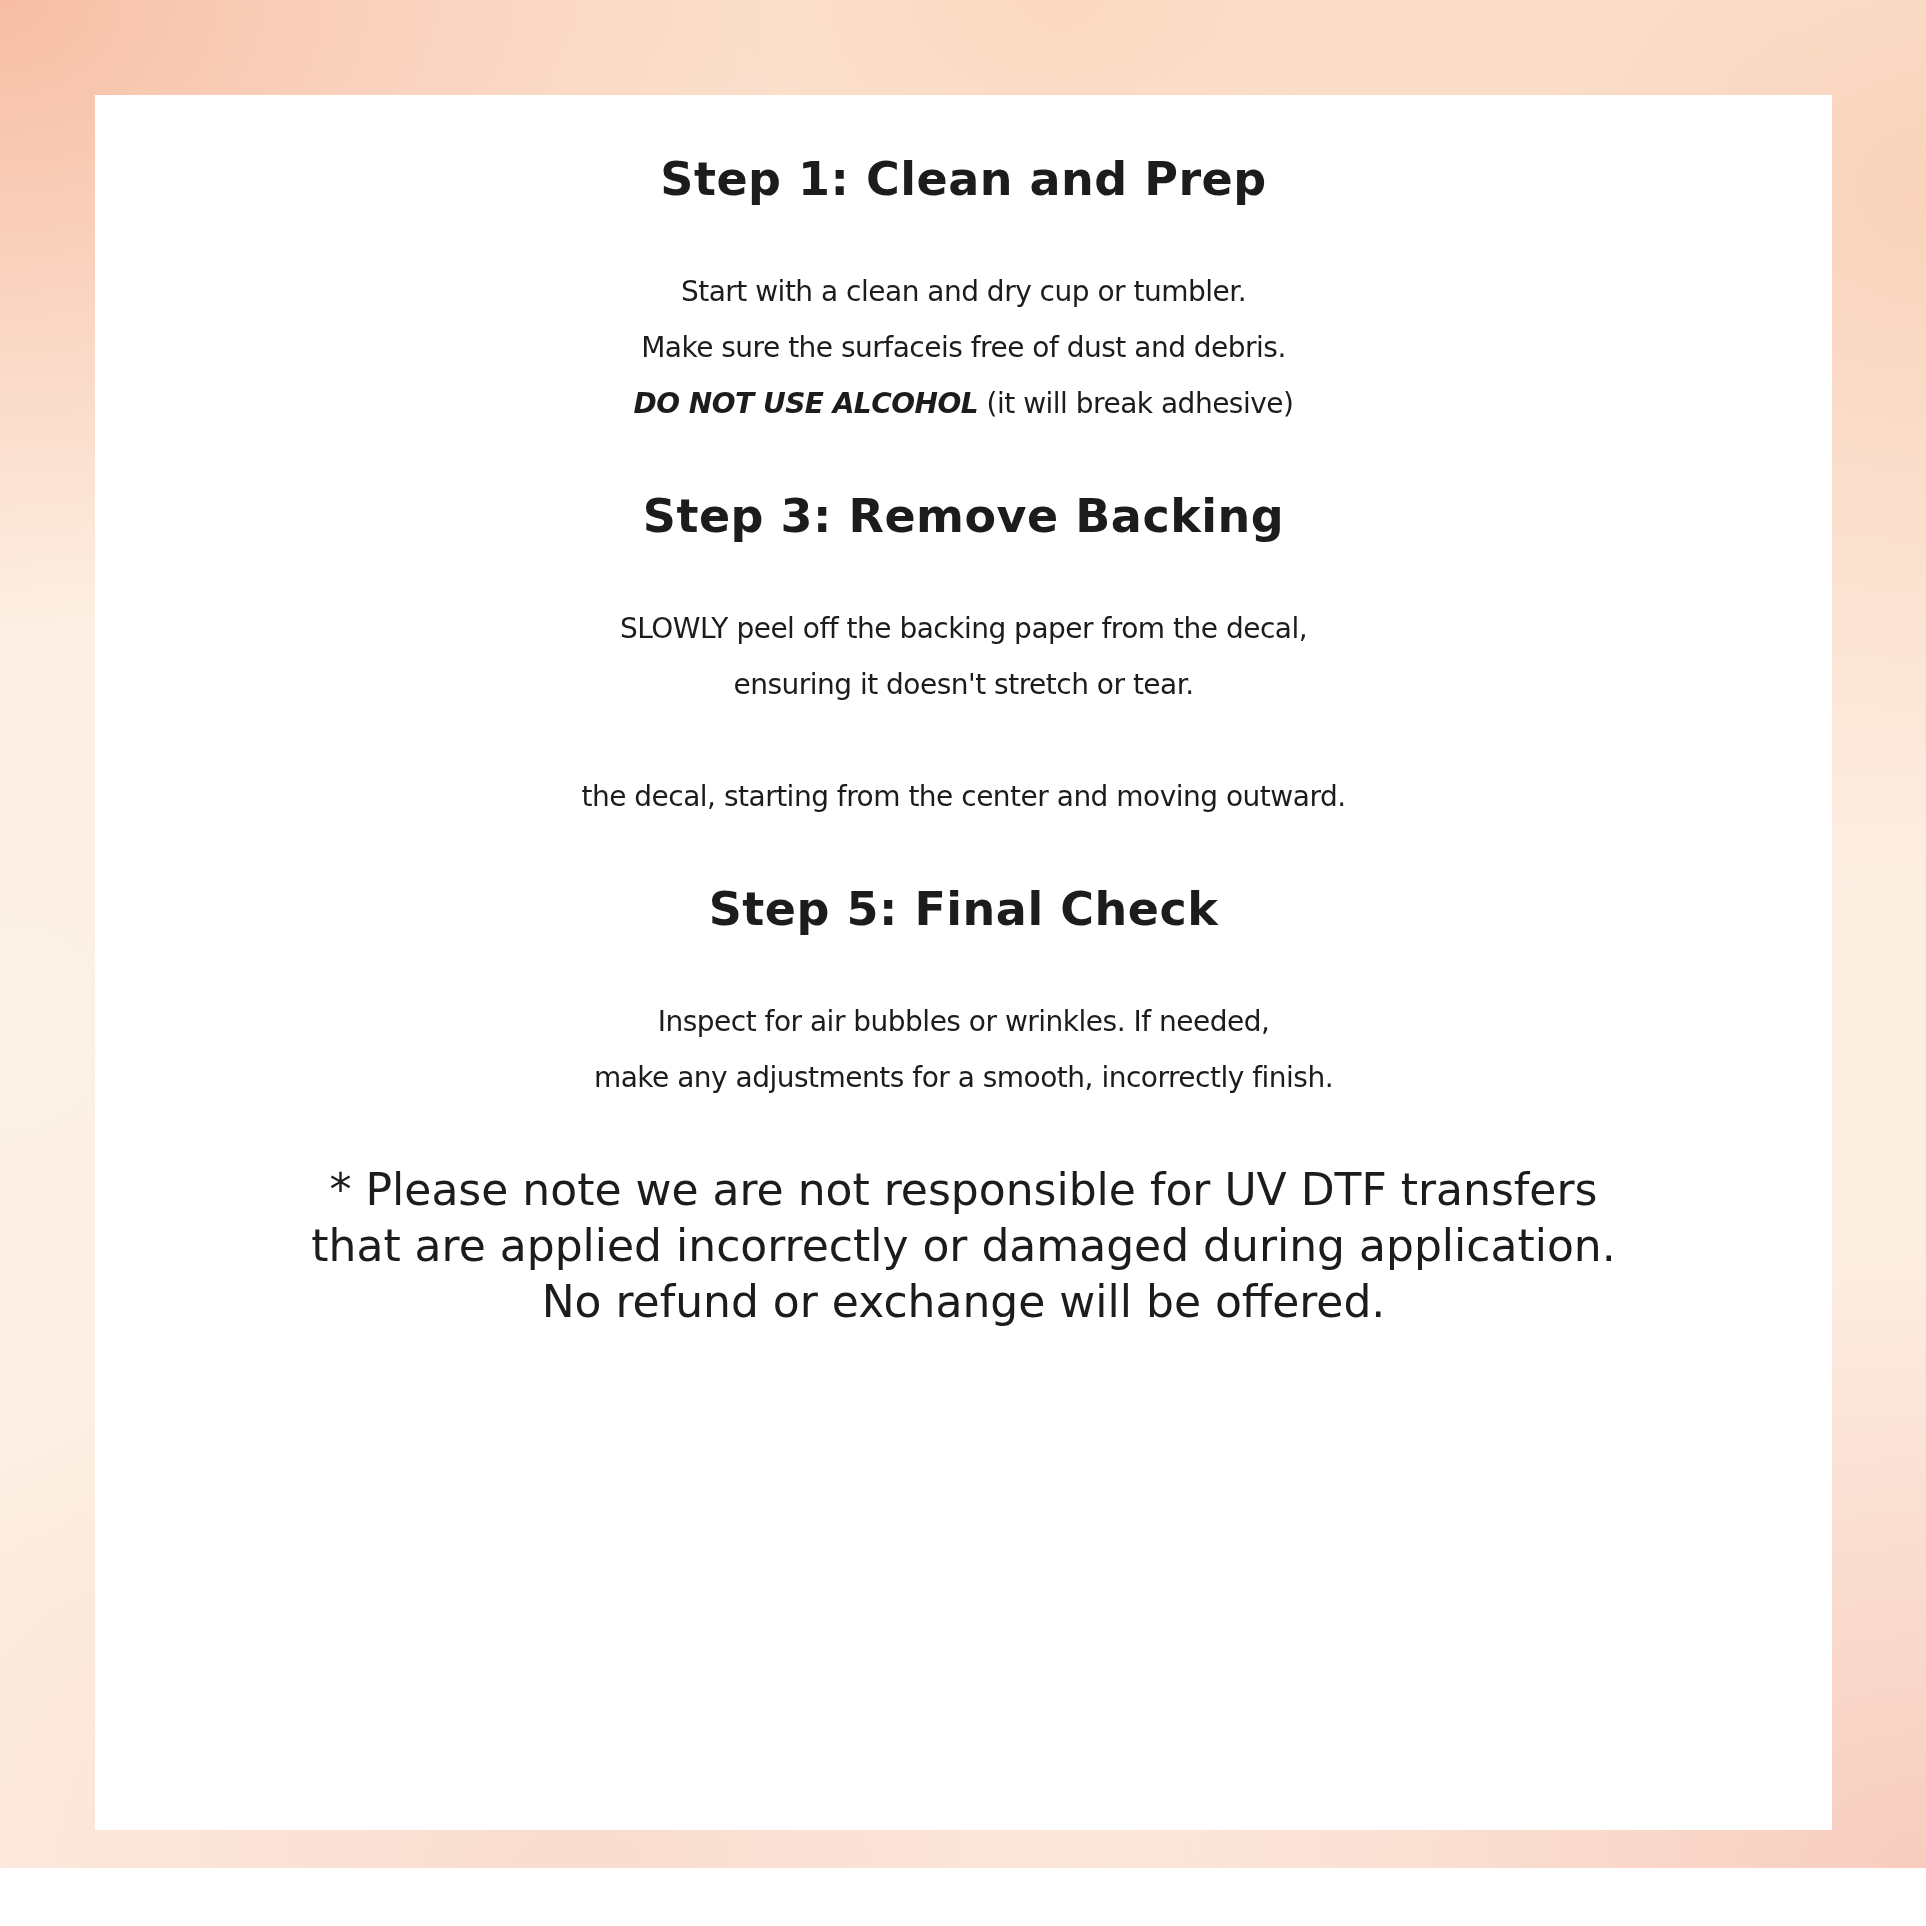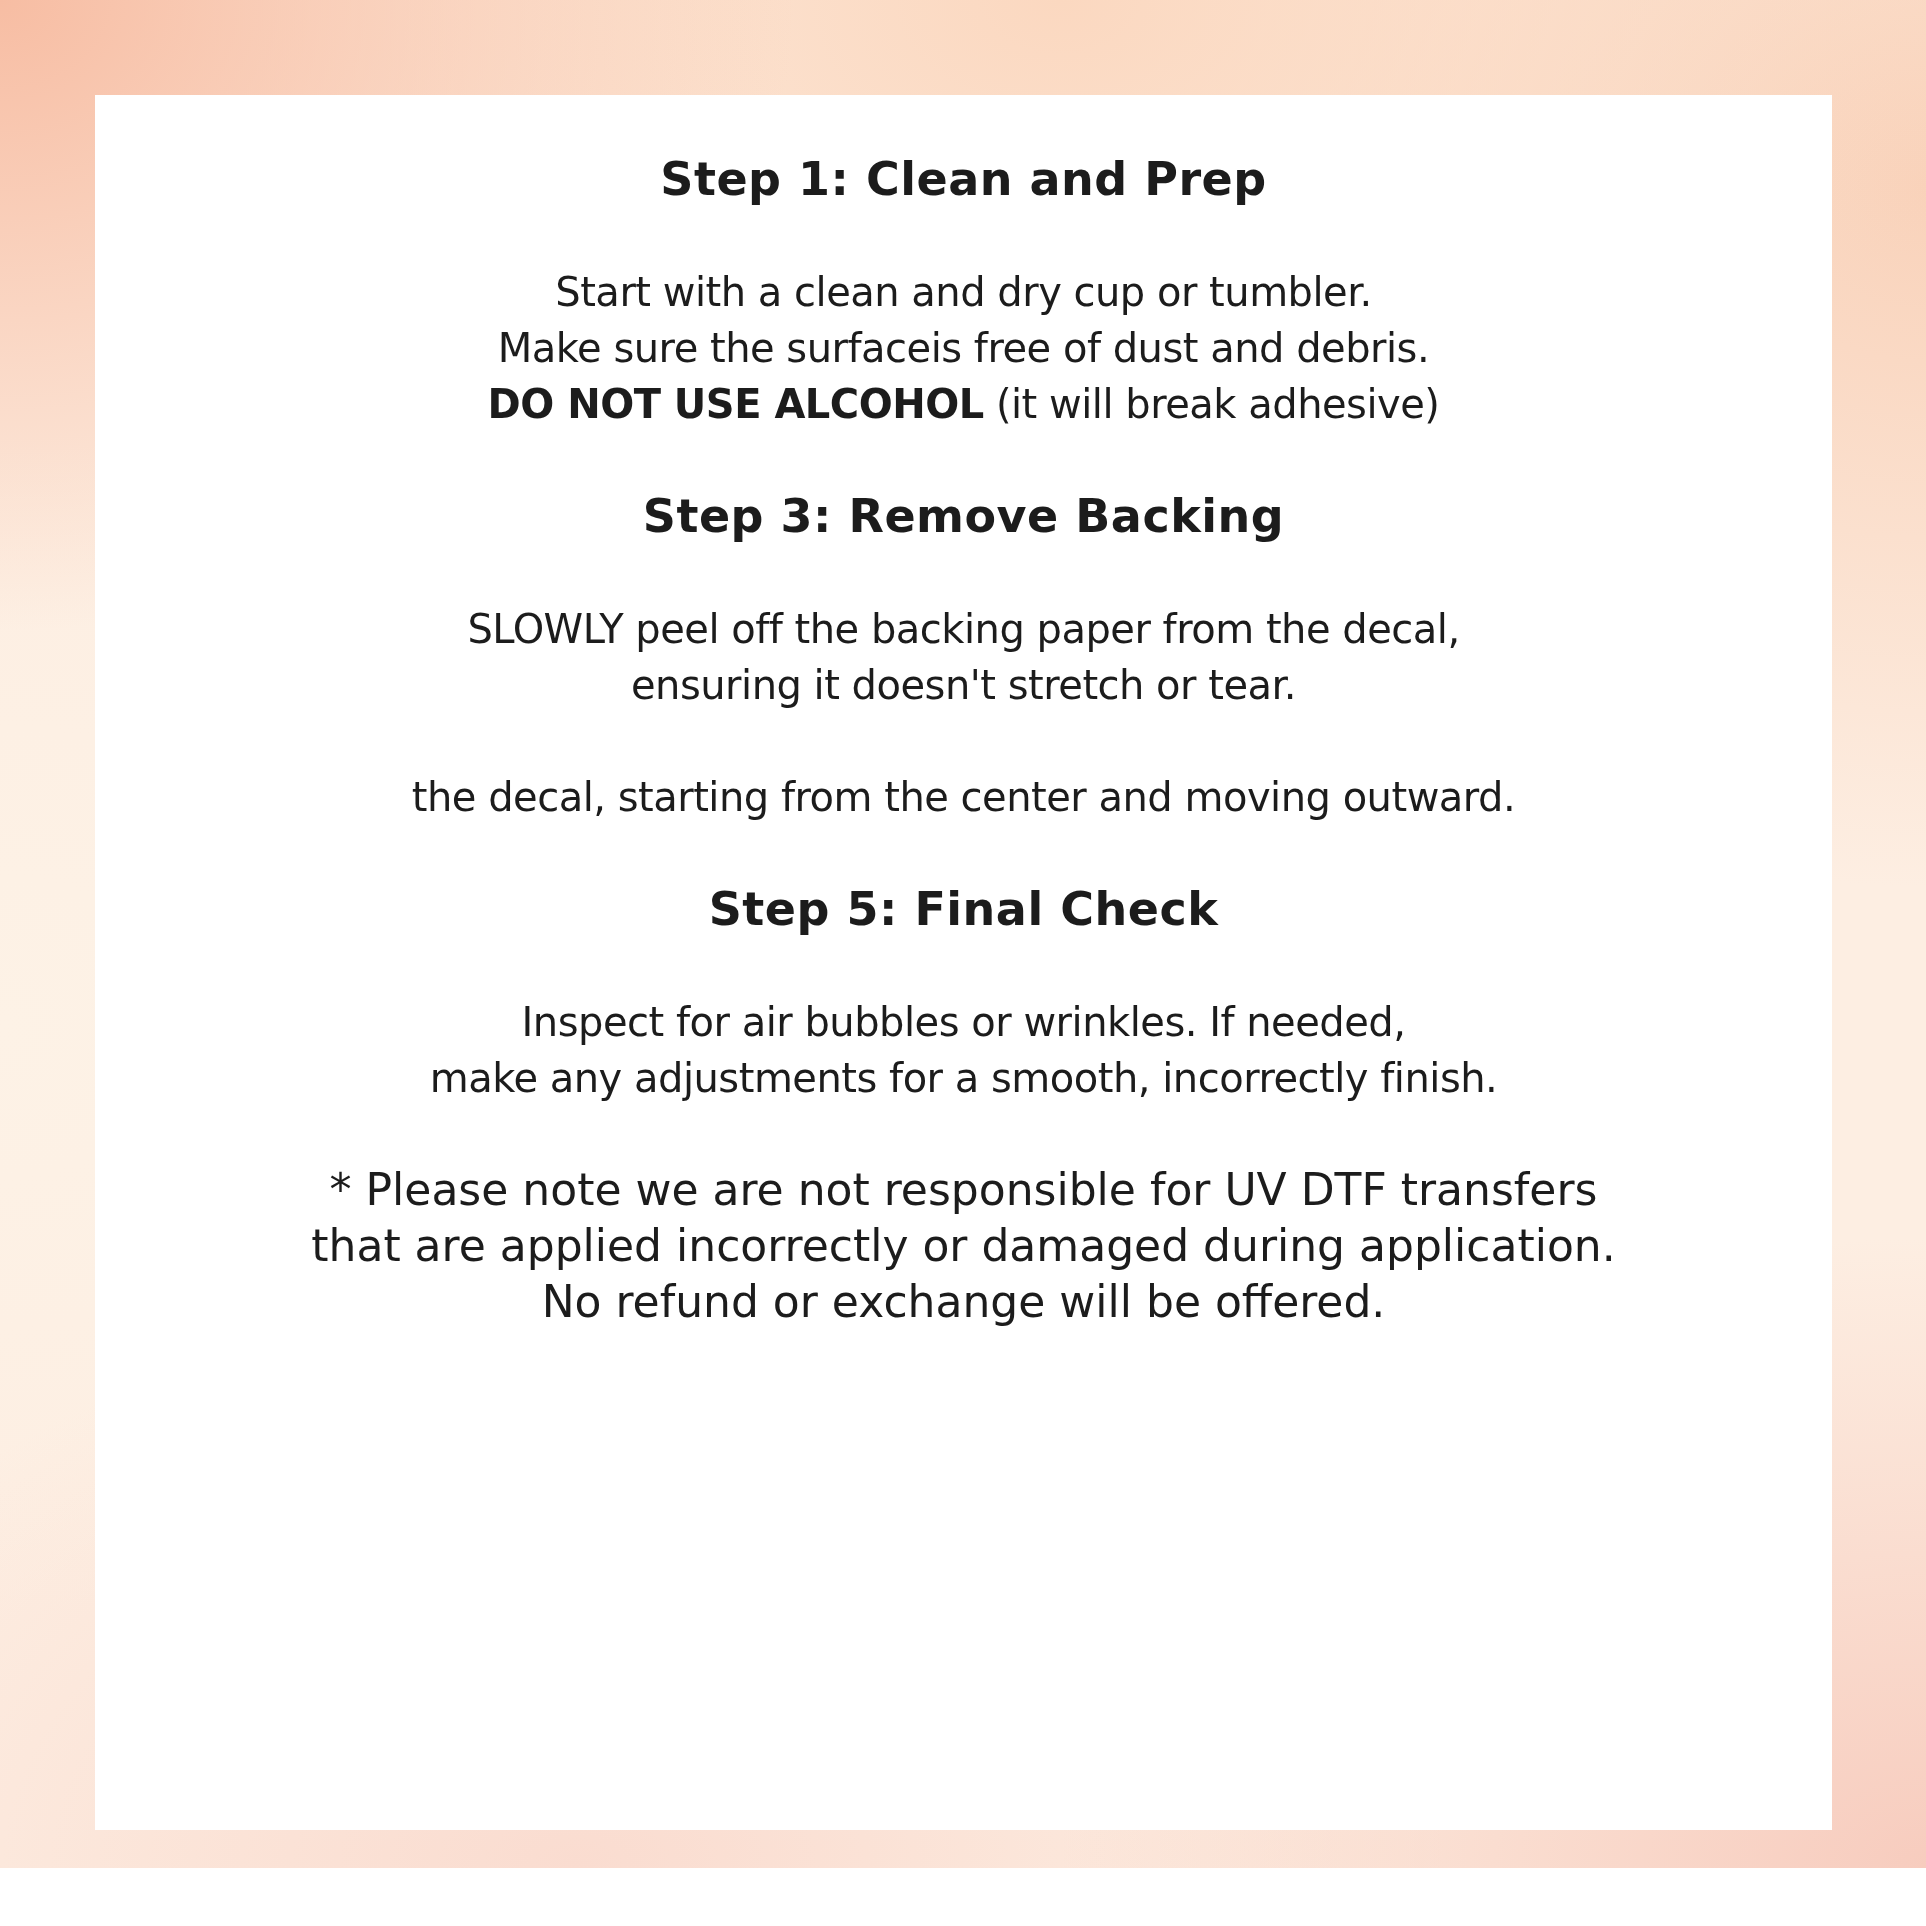--- a/index.html
+++ b/index.html
@@ -35,27 +35,27 @@
     color: #1c1c1c;
   }
   .step-heading {
     font-size: 46px;
     line-height: 56px;
     font-weight: bold;
     margin: 0 0 57px 0;
     letter-spacing: 0.5px;
   }
   .line {
-    font-size: 40px;
+    font-size: 28px;
     line-height: 56px;
     margin: 0;
     letter-spacing: -0.5px;
   }
   .step-section { margin: 0 0 56px 0; }
-  .b { font-weight: bold; }
+  .b { font-weight: bold; font-style: italic; }
   .disclaimer .line { font-weight: normal; font-size: 44px; letter-spacing: 0; }
 </style>
 </head>
 <body>
 
 <div class="page">
   <div class="card">
 
     <div class="step-section">
       <h2 class="step-heading">Step 1: Clean and Prep</h2>

